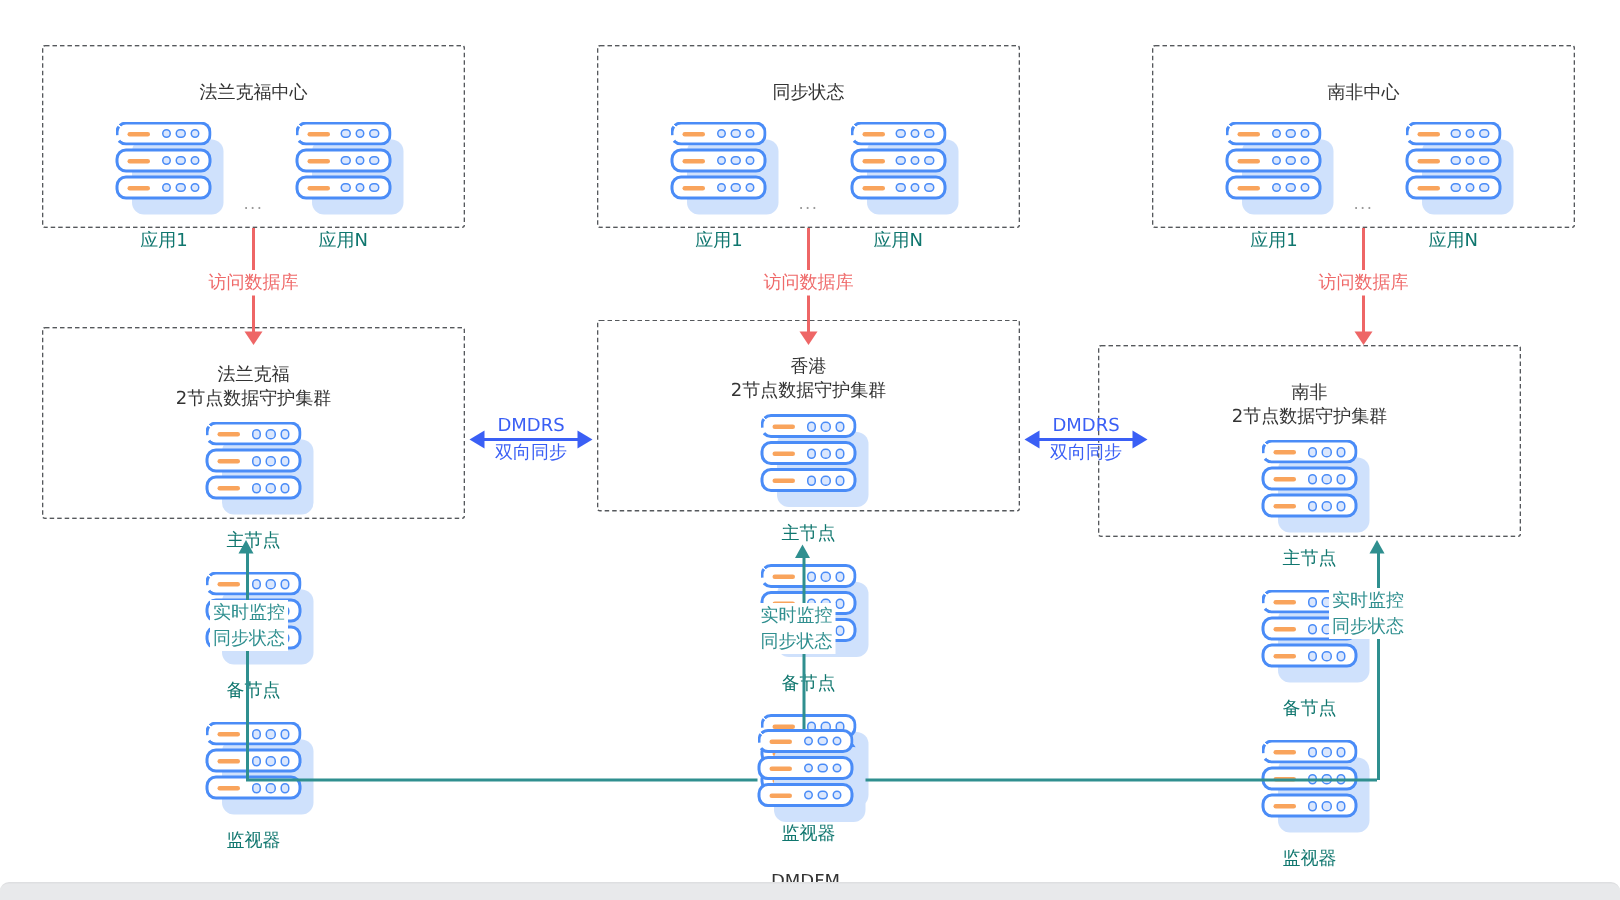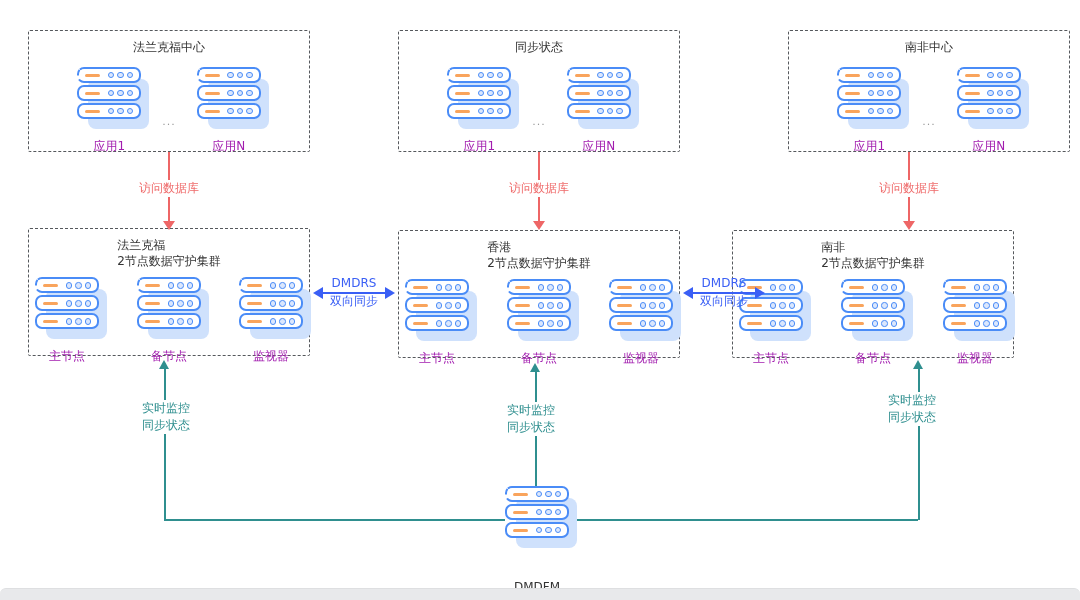--- a/index.html
+++ b/index.html
@@ -2,39 +2,39 @@
 <html><head>
 <meta charset="utf-8">
 <style>
   html,body { margin:0; padding:0; }
   body { font-family:"DejaVu Sans","Liberation Sans",sans-serif; background:#fff; }
   #canvas { position:relative; width:1080px; height:600px; background:#fff; overflow:hidden; }
 
   
   .dashed-box { position:absolute; box-sizing:border-box; border:1px dashed #55585c; border-radius:2px;
                 display:flex; flex-direction:column; align-items:center; }
-  .box-title { font-size:12px; color:#333; text-align:left; line-height:1.35; margin-top:8px; white-space:nowrap; }
+  .box-title { font-size:12px; color:#333; text-align:center; line-height:1.35; margin-top:22px; white-space:nowrap; }
 
   
   .stack { position:relative; width:64px; height:55px; }
   .stack::before { content:""; position:absolute; left:11px; top:12px; width:61px; height:50px;
                    background:#cfe1fc; border-radius:8px; }
   .srow { position:relative; width:64px; height:16px; background:#fff; border:2px solid #4a8cf7;
           border-radius:7px; margin-bottom:2px; box-sizing:border-box; display:flex; align-items:center; }
   .srow:first-child { border-left-style:dashed; }
   .dash { width:15px; height:3px; border-radius:2px; background:#f9a45c; margin-left:6px; }
   .dots { display:flex; gap:3px; margin-left:auto; margin-right:6px; }
   .dots i { width:6.5px; height:6.5px; border:1.6px solid #4a8cf7; border-radius:50%;
             background:#dbe7fd; box-sizing:border-box; display:block; }
 
   .apps-row { display:flex; align-items:flex-start; gap:14px; margin-top:12px; }
   .node-col { display:flex; flex-direction:column; align-items:center; width:78px; }
-  .node-label { font-size:12px; color:#a21caf; margin-top:16px; white-space:nowrap; }
+  .node-label { font-size:12px; color:#0f766e; margin-top:16px; white-space:nowrap; }
   .ellipsis { font-size:11px; color:#9a9a9a; align-self:center; margin-top:20px; letter-spacing:1px; }
-  .nodes-row { display:flex; align-items:flex-start; gap:24px; margin-top:8px; }
+  .nodes-row { display:flex; align-items:flex-start; gap:12px; margin-top:8px;flex-direction:column; }
 
   
   .red-line { position:absolute; width:2px; background:#ee6666; }
   .red-head { position:absolute; width:0; height:0; border-left:6px solid transparent;
               border-right:6px solid transparent; border-top:9px solid #ee6666; }
   .red-label { position:absolute; transform:translateX(-50%); background:#fff; color:#ef6a6a;
                font-size:12px; padding:0 1px; white-space:nowrap; }
 
   
   .blue-line { position:absolute; height:2px; background:#3a5ff5; }
@@ -186,21 +186,21 @@
                 <i></i>
                 <i></i>
               </span>
             </div>
         </div>
         <div class="node-label">应用N</div>
       </div>
     </div>
   </div>
 
-  <div class="dashed-box" style="left:788px; top:30px; width:282px; height:122px;">
+  <div class="dashed-box" style="left:768px; top:30px; width:282px; height:122px;">
     <div class="box-title">南非中心</div>
     <div class="apps-row">
       <div class="node-col">
         <div class="stack">
           <div class="srow">
               <span class="dash"></span>
               <span class="dots">
                 <i></i>
                 <i></i>
                 <i></i>
@@ -263,21 +263,21 @@
   <div class="red-label" style="left:169px; top:180px;">访问数据库</div>
 
   <div class="red-line" style="left:538px; top:152px; height:70px;"></div>
   <div class="red-head" style="left:533px; top:221px;"></div>
   <div class="red-label" style="left:539px; top:180px;">访问数据库</div>
 
   <div class="red-line" style="left:908px; top:152px; height:70px;"></div>
   <div class="red-head" style="left:903px; top:221px;"></div>
   <div class="red-label" style="left:909px; top:180px;">访问数据库</div>
 
-  <div class="dashed-box" style="left:28px; top:228px; width:282px; height:128px;">
+  <div class="dashed-box" style="left:28px; top:218px; width:282px; height:128px;">
     <div class="box-title">
       <div>法兰克福</div>
       <div>2节点数据守护集群</div>
     </div>
     <div class="nodes-row">
       <div class="node-col">
         <div class="stack">
           <div class="srow">
               <span class="dash"></span>
               <span class="dots">
@@ -359,21 +359,21 @@
                 <i></i>
                 <i></i>
               </span>
             </div>
         </div>
         <div class="node-label">监视器</div>
       </div>
     </div>
   </div>
 
-  <div class="dashed-box" style="left:398px; top:230px; width:282px; height:128px;">
+  <div class="dashed-box" style="left:398px; top:213px; width:282px; height:128px;">
     <div class="box-title">
       <div>香港</div>
       <div>2节点数据守护集群</div>
     </div>
     <div class="nodes-row">
       <div class="node-col">
         <div class="stack">
           <div class="srow">
               <span class="dash"></span>
               <span class="dots">

